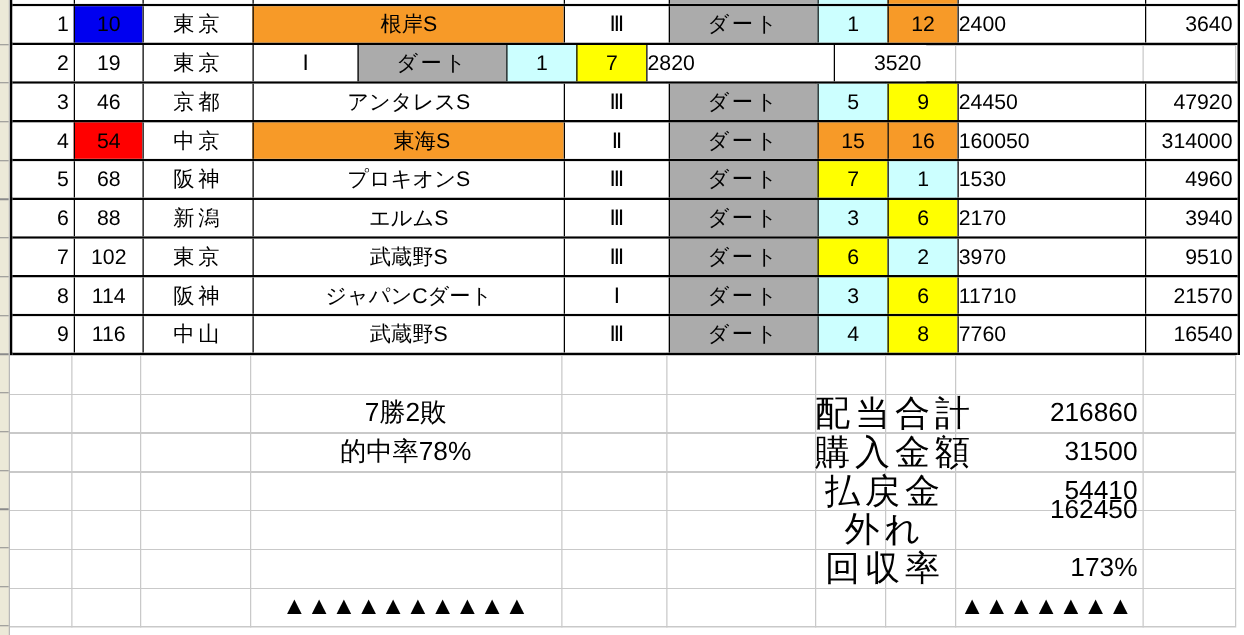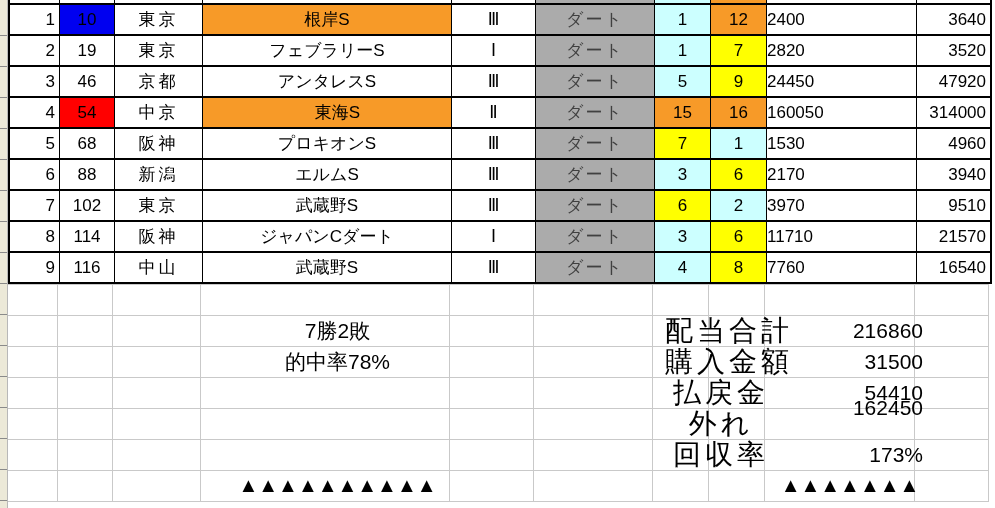--- a/index.html
+++ b/index.html
@@ -36,26 +36,26 @@
   }
   .t-row .cell + .cell{border-left:1px solid #000;}
   .sliver{display:flex;height:5px;border-bottom:2px solid #000;box-sizing:border-box;}
   .sliver .scell{box-sizing:border-box;flex-shrink:0;height:3px;background:#fff;}
   .sliver .scell + .scell{border-left:1px solid #000;}
   .c-no  {width:49px;text-align:right;padding-right:4px;}
   .c-num {width:55px;text-align:center;}
   .c-place{width:88px;text-align:center;letter-spacing:3px;}
   .c-race{width:249px;text-align:center;}
   .c-grade{width:84px;text-align:center;}
-  .c-surf{width:119px;text-align:center;letter-spacing:2px;color:#404040;}
+  .c-surf{width:119px;text-align:center;letter-spacing:2px;color:#000000;}
   .c-p1,.c-p2{width:56px;text-align:center;}
   .c-pay {width:150px;padding-right:5px;}
   .c-tot {width:74px;text-align:right;padding-right:4px;}
   
-  .abs{position:absolute;z-index:2;white-space:nowrap;margin-left:13px;}
+  .abs{position:absolute;z-index:2;white-space:nowrap;}
   .sum-left{left:200px;width:249px;height:31px;line-height:31px;text-align:center;font-size:21px;}
   .sum-label{left:652px;width:112px;height:31px;line-height:31px;text-align:center;font-size:28px;letter-spacing:4px;}
   .sum-value{left:764px;width:146px;height:31px;line-height:31px;text-align:right;font-size:21px;}
   .tri{font-size:20px;letter-spacing:0;}
   .tri-right{left:764px;width:146px;height:31px;line-height:31px;text-align:center;font-size:20px;}
 </style>
 </head>
 <body>
 
 <div class="grid-h"></div>
@@ -96,21 +96,20 @@
     <div class="cell c-surf" style="background-color: rgb(171, 171, 171);">ダート</div>
     <div class="cell c-p1" style="background-color: rgb(204, 255, 255);">1</div>
     <div class="cell c-p2" style="background-color: rgb(247, 154, 40);">12</div>
     <div class="cell c-pay">2400</div>
     <div class="cell c-tot">3640</div>
   </div>
       <div class="t-row">
     <div class="cell c-no">2</div>
     <div class="cell c-num">19</div>
     <div class="cell c-place">東京</div>
-    <div class="cell c-race">フェブラリーS</div>
     <div class="cell c-grade">Ⅰ</div>
     <div class="cell c-surf" style="background-color: rgb(171, 171, 171);">ダート</div>
     <div class="cell c-p1" style="background-color: rgb(204, 255, 255);">1</div>
     <div class="cell c-p2" style="background-color: rgb(255, 255, 0);">7</div>
     <div class="cell c-pay">2820</div>
     <div class="cell c-tot">3520</div>
   </div>
       <div class="t-row">
     <div class="cell c-no">3</div>
     <div class="cell c-num">46</div>

